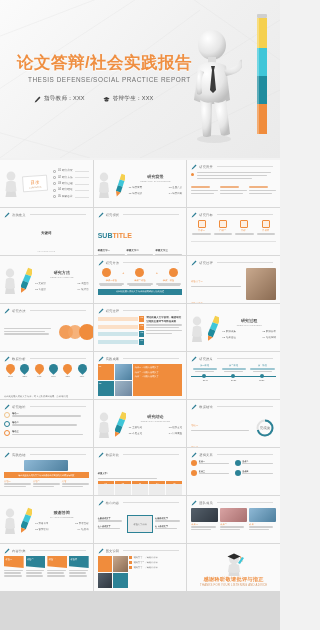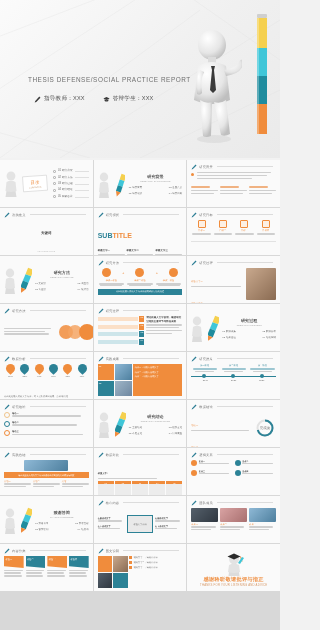--- a/index.html
+++ b/index.html
@@ -150,20 +150,21 @@
 
   <svg class="pencil-big" viewBox="0 0 16 130">
     <rect x="3" y="8" width="10" height="30" fill="#f5d04e"></rect>
     <rect x="3" y="38" width="10" height="28" fill="#3fc6d8"></rect>
     <rect x="3" y="66" width="10" height="28" fill="#1f8c9e"></rect>
     <rect x="3" y="94" width="10" height="30" fill="#f08c3c"></rect>
     <rect x="3" y="4" width="10" height="4" rx="1" fill="#cfcfcf"></rect>
     <rect x="3" y="8" width="2" height="116" fill="#ffffff" opacity=".28"></rect>
   </svg>
 
+  <div class="cover-title">论文答辩/社会实践报告</div>
   <div class="cover-sub">THESIS DEFENSE/SOCIAL PRACTICE REPORT</div>
 
   <div class="cover-meta">
     <div class="meta-item">
       <svg class="mi-icon" viewBox="0 0 10 10">
         <path d="M7.6 0.8 L9.2 2.4 L3.2 8.4 L1 9.2 L1.8 7 Z" fill="#3a3a3a"></path>
       </svg>
       <span class="mi-text">指导教师：XXX</span>
     </div>
     <div class="meta-item">

